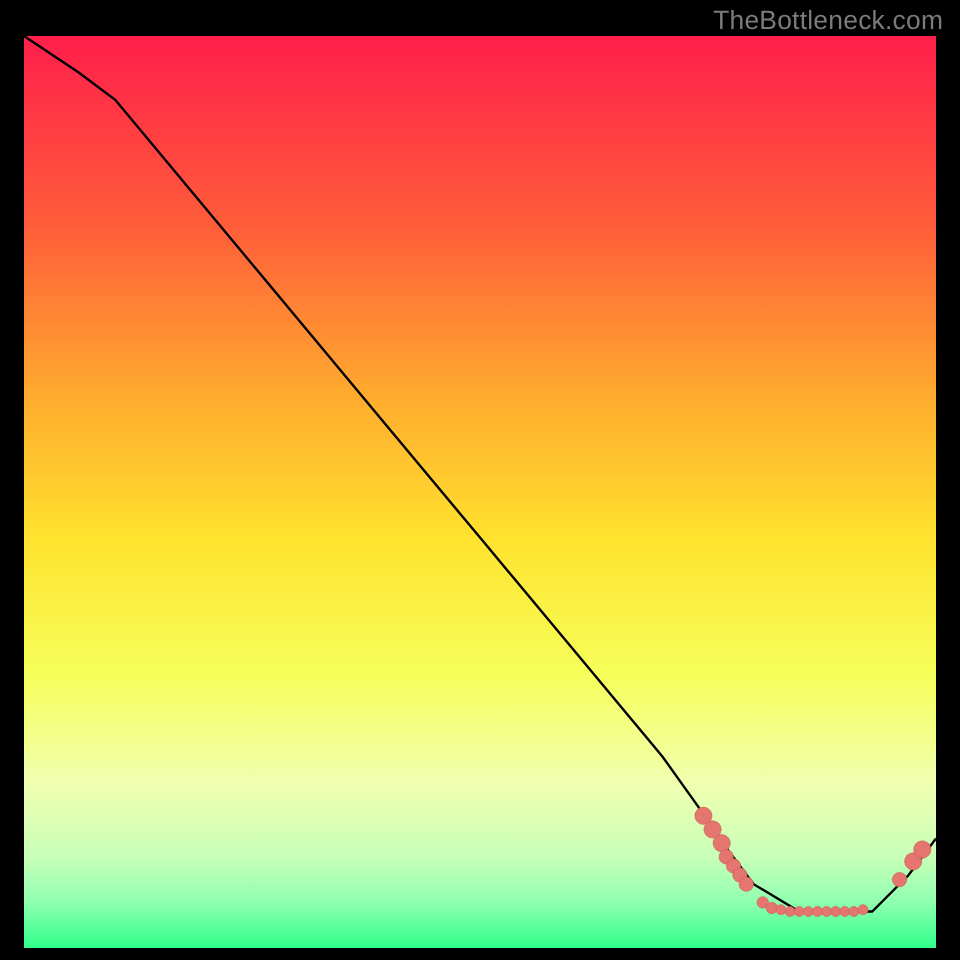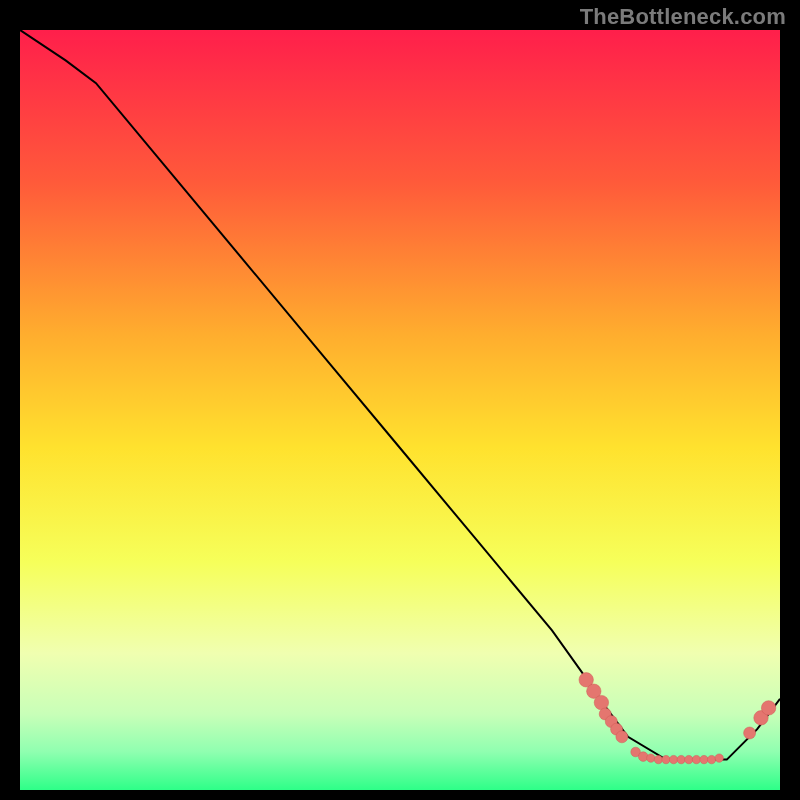--- a/index.html
+++ b/index.html
@@ -16,21 +16,21 @@
     width: 800px;
     height: 800px;
     background: #000;
   }
   .watermark {
     position: absolute;
     top: 4px;
     right: 14px;
     font-size: 22px;
     color: #7b7b7b;
-    font-weight: 700;
+    font-weight: 400;
     letter-spacing: 0.2px;
   }
   .plot-area {
     position: absolute;
     left: 20px;
     top: 30px;
     width: 760px;
     height: 760px;
   }
   svg { display: block; }

